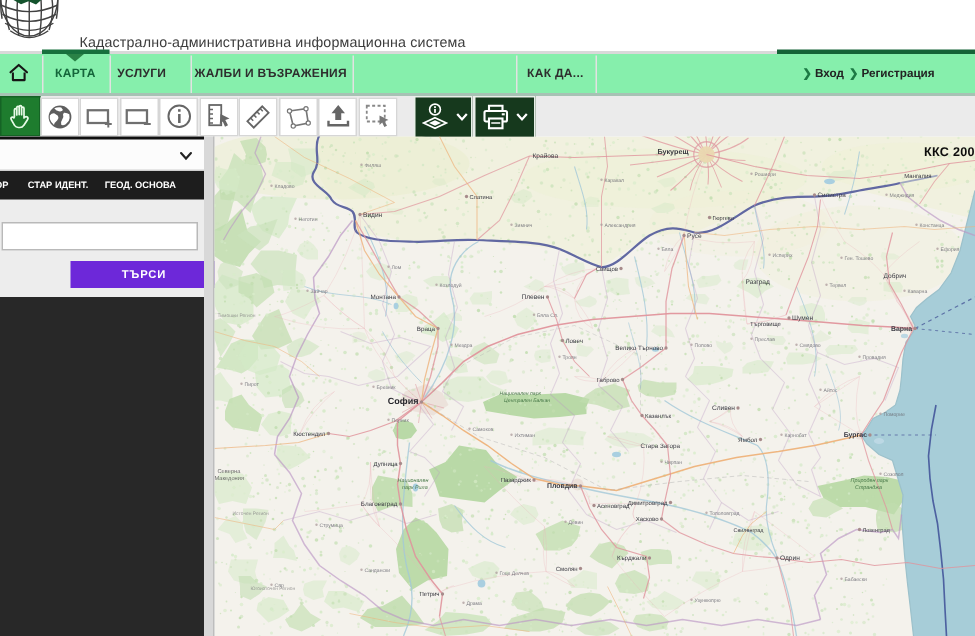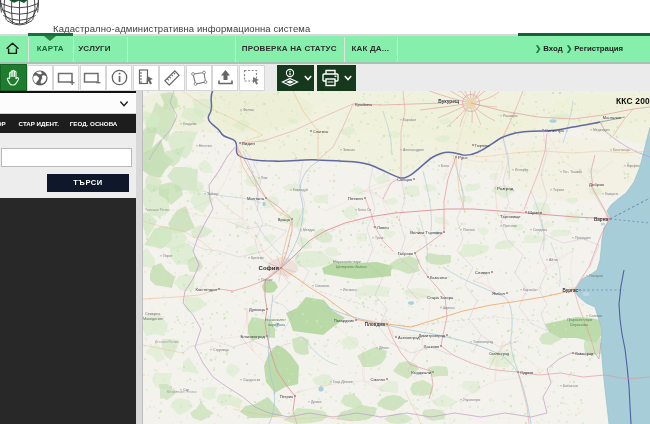--- a/index.html
+++ b/index.html
@@ -28,21 +28,21 @@
 #tb-hand{left:0;top:0;width:26.5px;height:27.5px;background:#1e7c2e;border:1px solid #156325;display:flex;align-items:center;justify-content:center}
 .gbtn{position:absolute;top:0;height:29px;background:#16391d;border:1px solid #e8f0e8;
  display:flex;align-items:center;justify-content:center;gap:4px}
 
 #sidebar{left:0;top:91px;width:143px;height:333px;background:#ededed}
 #sb-strip{left:136px;top:0;width:7px;height:333px;background:#d8d8d8;border-right:1px solid #bdbdbd}
 #sb-sel{left:0;top:0;width:136px;height:23px;background:#fcfcfc;border-top:2px solid #111;border-bottom:1px solid #cfcfcf}
 #sb-tabs{left:0;top:23px;width:136px;height:19px;background:#1d1d1d;color:#fff;display:flex;align-items:center;
  font-size:6.2px;font-weight:bold;letter-spacing:0;white-space:nowrap;overflow:hidden}
 #sb-input{left:1px;top:57px;width:131px;height:19px;background:#fff;border:1px solid #b9b9b9}
-#sb-btn{left:47px;top:83px;width:82px;height:17.5px;background:#0f172a;color:#fff;display:flex;
+#sb-btn{left:47px;top:83px;width:98px;height:17.5px;background:#6d28d9;color:#fff;display:flex;
  align-items:center;justify-content:center;font-size:7.5px;font-weight:bold;letter-spacing:0.6px}
 #sb-dark{left:0;top:107px;width:136px;height:226px;background:#282828}
 #map{left:143px;top:91px;width:507px;height:333px}
 svg{display:block}
 </style></head>
 <body>
 
 <div class="abs" id="header"></div>
 <div class="abs" style="left:0;top:0;width:40px;height:28px;overflow:hidden">
     <svg width="42" height="28" viewBox="0 0 42 28">
@@ -72,22 +72,22 @@
       <svg width="13" height="13" viewBox="0 0 13 13">
 <path d="M1,6.2 L6.5,1.3 L12,6.2" fill="none" stroke="#161616" stroke-width="1.4" stroke-linecap="round" stroke-linejoin="round"></path>
 <path d="M2.6,6.4 L2.6,11.4 L10.4,11.4 L10.4,6.4" fill="none" stroke="#161616" stroke-width="1.4" stroke-linejoin="round"></path>
 </svg>
     </div>
  <div class="sep" style="left:27.5px"></div>
  <div class="tab" style="left:27.5px;width:45.5px;color:#15663b">КАРТА</div>
  <div class="sep" style="left:73px"></div>
  <div class="tab" style="left:73px;width:43px">УСЛУГИ</div>
  <div class="sep" style="left:126.5px"></div>
+ <div class="tab" style="left:126.5px;width:108px">ЖАЛБИ И ВЪЗРАЖЕНИЯ</div>
  <div class="sep" style="left:234.5px"></div>
- <div class="tab" style="left:234.5px;width:109.5px">ПРОВЕРКА НА СТАТУС</div>
  <div class="sep" style="left:344px"></div>
  <div class="tab" style="left:344px;width:52.5px">КАК ДА...</div>
  <div class="sep" style="left:396.5px"></div>
  <div class="nlink" style="left:535px"><span class="ar">❯</span>Вход</div>
  <div class="nlink" style="left:566px"><span class="ar">❯</span>Регистрация</div>
  <div class="abs" id="karta-bar"></div>
  <div class="abs" id="karta-tri"></div>
 </div>
 
 <div class="abs" id="toolbar">

